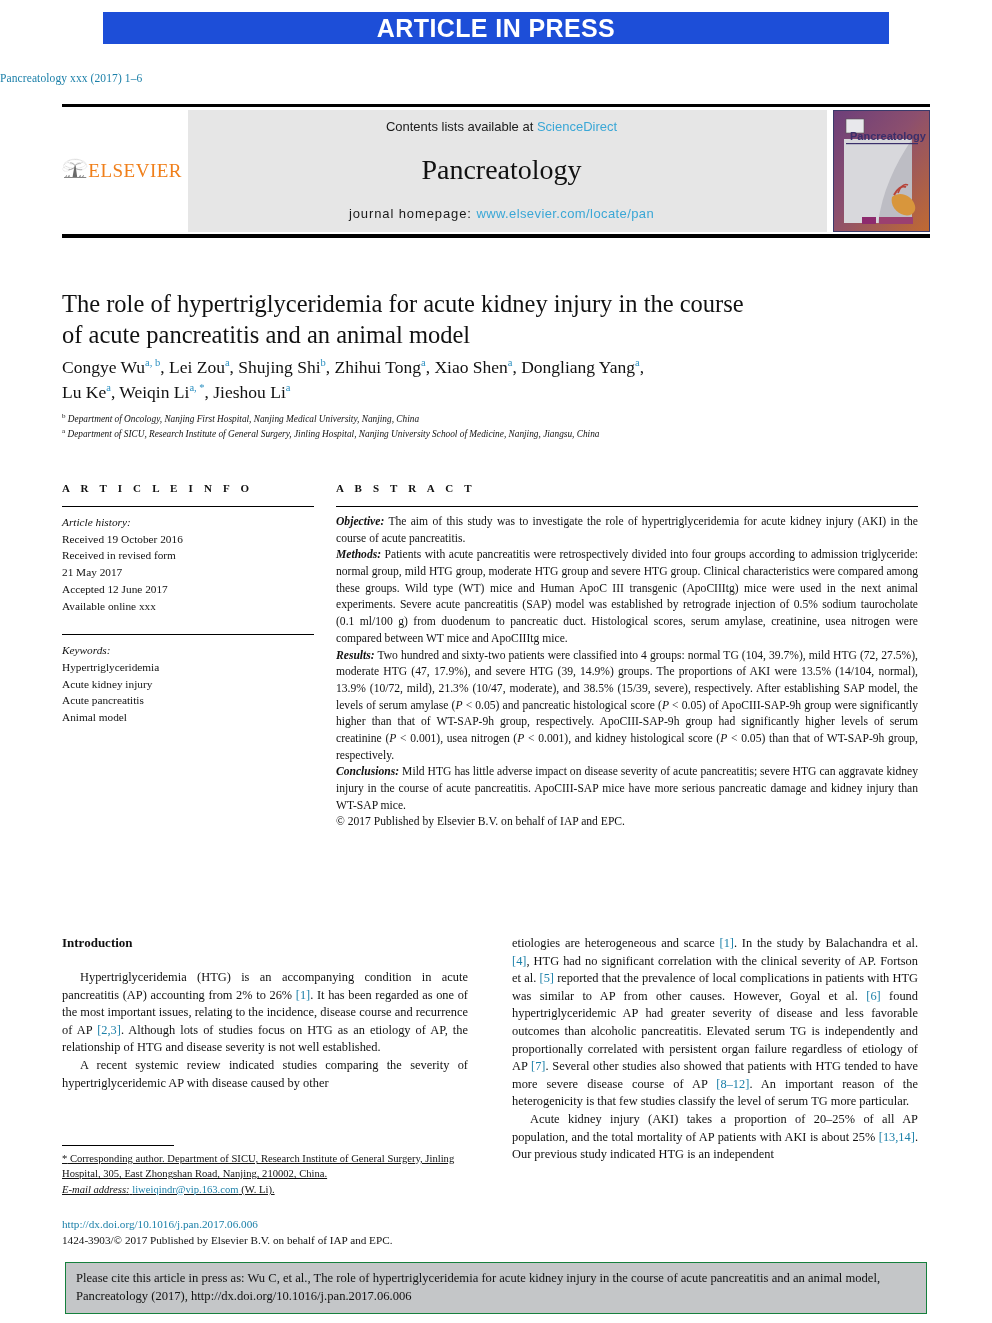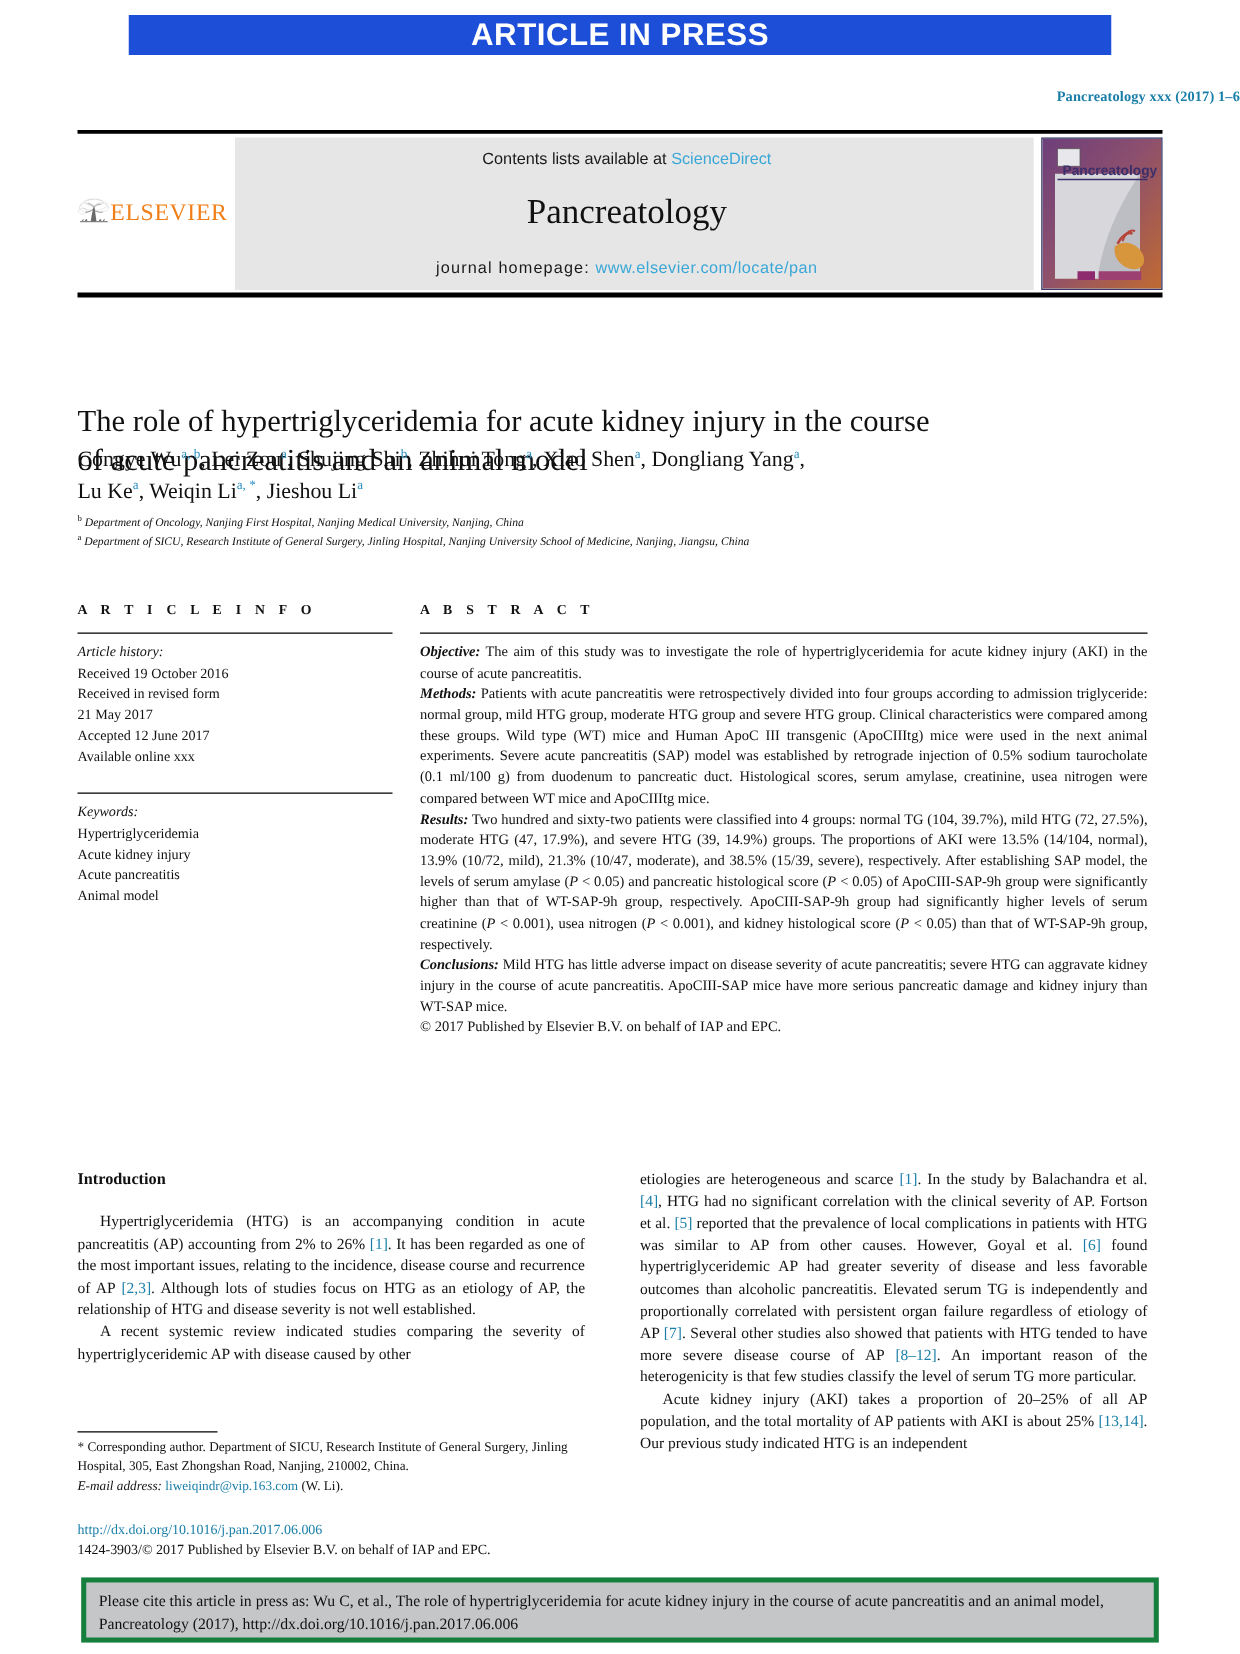--- a/index.html
+++ b/index.html
@@ -41,23 +41,23 @@
     letter-spacing: 0.4px;
     color: #ffffff;
   }
 
   
   .running-head {
     position: absolute;
     left: 0;
     top: 72px;
     width: 992px;
-    text-align: right;
-    font-family: "Liberation Serif", serif;
-    font-weight: bold;
+    text-align: left;
+    font-family: "Liberation Serif", serif;
+    font-weight: normal;
     font-size: 11.5px;
     color: #1a7fa8;
     letter-spacing: 0.1px;
   }
 
   
   .masthead {
     position: absolute;
     left: 62px;
     top: 104px;
@@ -145,21 +145,20 @@
   
   .title {
     position: absolute;
     left: 62px;
     top: 288px;
     width: 856px;
     font-family: "Liberation Serif", serif;
     font-size: 24.5px;
     line-height: 1.27;
     color: #111;
-    margin-top: 34px;
   }
   .authors {
     position: absolute;
     left: 62px;
     top: 355px;
     width: 856px;
     font-family: "Liberation Serif", serif;
     font-size: 17.5px;
     line-height: 1.42;
     color: #111;
@@ -280,20 +279,21 @@
   .foot-rule {
     border-top: 1px solid #000;
     width: 112px;
     margin-bottom: 5px;
   }
   .foot-text {
     font-family: "Liberation Serif", serif;
     font-size: 10.6px;
     line-height: 1.45;
     color: #111;
+    text-decoration: underline;
   }
   .foot-text .star { vertical-align: baseline; }
   .foot-text .it { font-style: italic; }
   .foot-text .mail { color: #1a7fa8; }
 
   .doi-block {
     position: absolute;
     left: 62px;
     top: 1216px;
     width: 500px;
@@ -305,21 +305,21 @@
   .issn-line { color: #111; }
 
   
   .cite-box {
     position: absolute;
     left: 65px;
     top: 1262px;
     width: 862px;
     height: 52px;
     background: #c4c6c8;
-    border: 4px solid #15803d;
+    border: 1px solid #15803d;
     box-sizing: border-box;
     padding: 7px 10px 0 10px;
     font-family: "Liberation Serif", serif;
     font-size: 12.6px;
     line-height: 1.42;
     color: #111;
   }
 </style>
 </head>
 <body>

